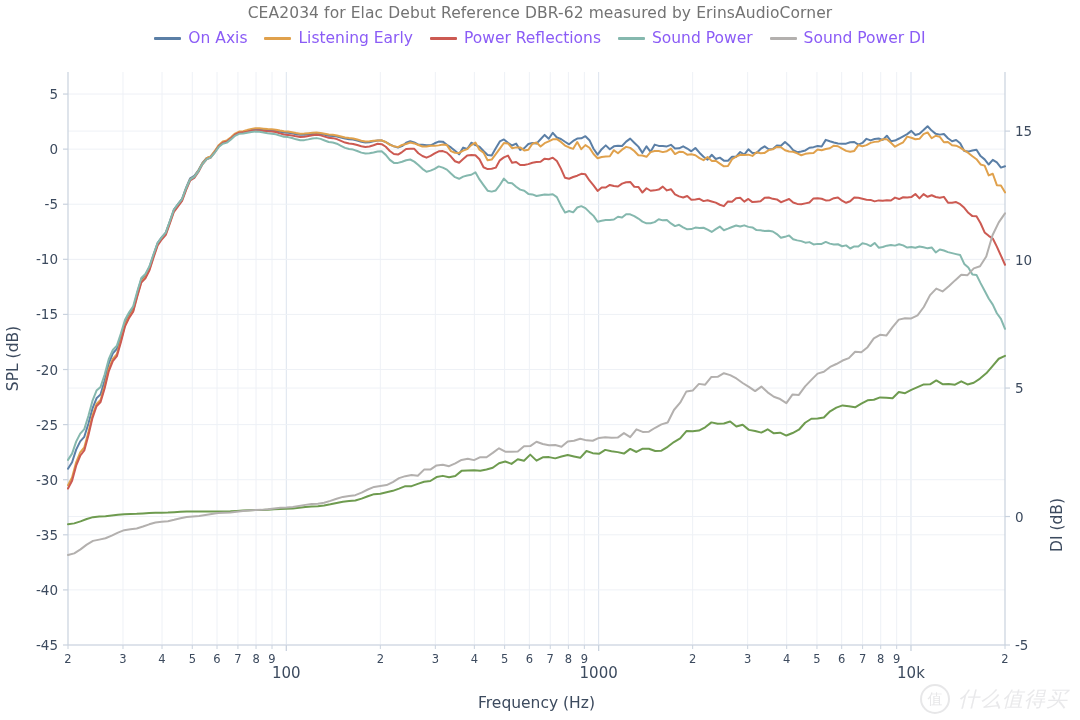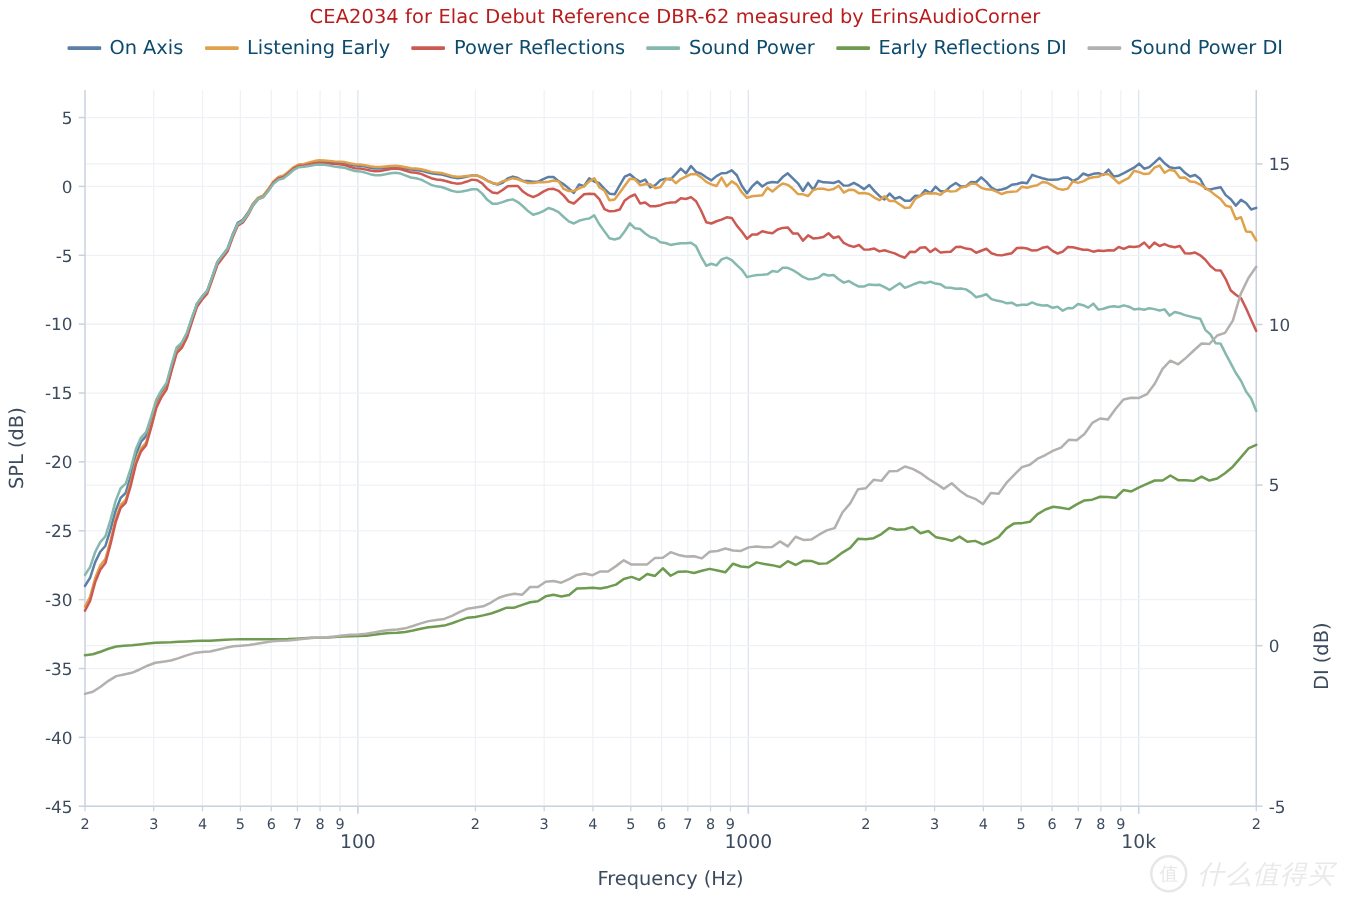--- a/index.html
+++ b/index.html
@@ -21,21 +21,21 @@
     height: 720px;
     background: #ffffff;
   }
   .chart-title {
     position: absolute;
     top: 4px;
     left: 0;
     width: 1080px;
     text-align: center;
     font-size: 15.5px;
-    color: #b91c1c;
+    color: #737373;
     letter-spacing: 0.1px;
     white-space: nowrap;
   }
   .legend {
     position: absolute;
     top: 29px;
     left: 0;
     width: 1080px;
     display: flex;
     justify-content: center;
@@ -49,21 +49,21 @@
     gap: 7px;
   }
   .legend-swatch {
     display: inline-block;
     width: 27px;
     height: 3px;
     border-radius: 1px;
   }
   .legend-label {
     font-size: 15.5px;
-    color: #0c4a6e;
+    color: #8b5cf6;
   }
   svg.plot {
     position: absolute;
     top: 0;
     left: 0;
   }
   .axis-title {
     font-size: 15.5px;
     fill: #3c4a5e;
   }
@@ -124,24 +124,20 @@
         <span class="legend-swatch" style="background: rgb(224, 161, 76);"></span>
         <span class="legend-label">Listening Early</span>
       </div>
       <div class="legend-item">
         <span class="legend-swatch" style="background: rgb(204, 90, 82);"></span>
         <span class="legend-label">Power Reflections</span>
       </div>
       <div class="legend-item">
         <span class="legend-swatch" style="background: rgb(133, 184, 174);"></span>
         <span class="legend-label">Sound Power</span>
-      </div>
-      <div class="legend-item">
-        <span class="legend-swatch" style="background: rgb(110, 155, 79);"></span>
-        <span class="legend-label">Early Reflections DI</span>
       </div>
       <div class="legend-item">
         <span class="legend-swatch" style="background: rgb(179, 176, 174);"></span>
         <span class="legend-label">Sound Power DI</span>
       </div>
     </div>
 
   <svg class="plot" id="plot" width="1080" height="720">
       <rect x="68" y="72" width="937" height="573" fill="#ffffff"></rect>
       <line x1="122.99916991172441" y1="72" x2="122.99916991172441" y2="645" stroke="#eef1f6" stroke-width="1"></line>

